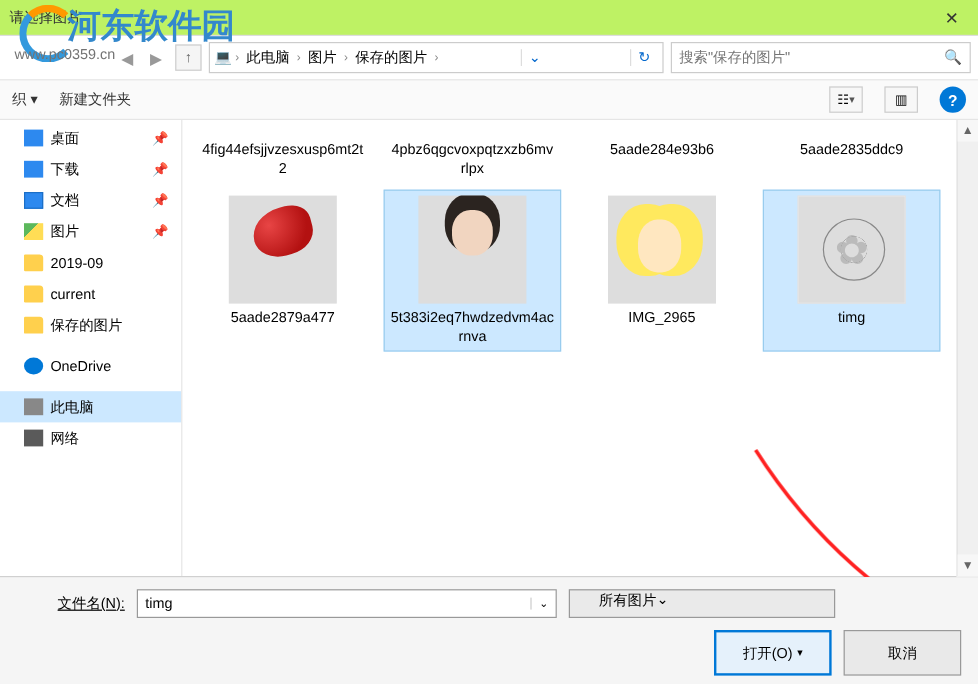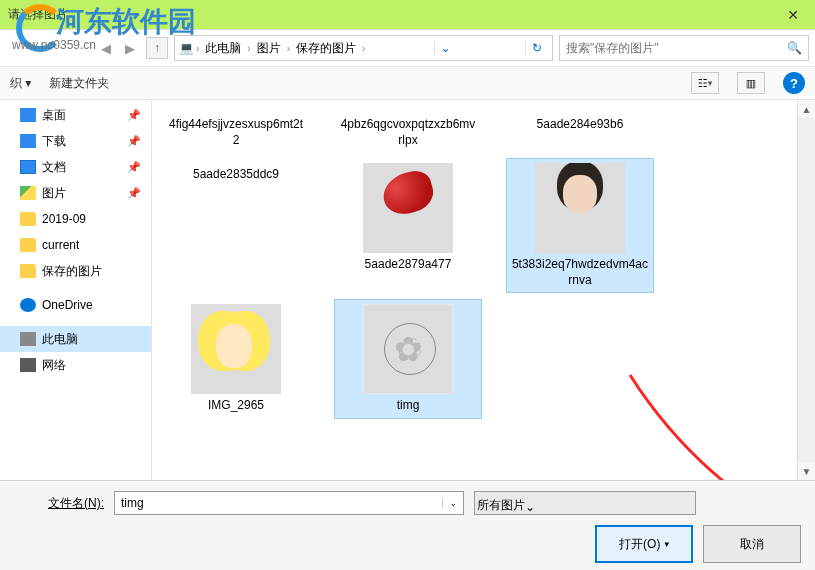--- a/index.html
+++ b/index.html
@@ -43,21 +43,21 @@
 .ic-desktop { background: #2d89ef; }
 .ic-download { background: #2d89ef; }
 .ic-doc { background: #2d89ef; border: 1px solid #1b6fc7; }
 .ic-pic { background: linear-gradient(135deg,#5cb85c 40%,#ffdd55 40%); }
 .ic-folder { background: #ffd04d; border-radius: 1px 3px 1px 1px; }
 .ic-cloud { background: #0078d7; border-radius: 50%; }
 .ic-pc { background: #888; }
 .ic-net { background: #5a5a5a; }
 
 .files { flex: 1; padding: 8px 10px; overflow: auto; position: relative; }
-.grid { display: flex; flex-wrap: wrap; gap: 6px 24px; }
+.grid { display: flex; flex-wrap: wrap; gap: 6px 10px; }
 .tile { width: 148px; display: flex; flex-direction: column; align-items: center; font-size: 12px; padding: 4px; border: 1px solid transparent; }
 .tile.selected { background: #cce8ff; border: 1px solid #99ccee; }
 .tile .thumb { width: 90px; height: 90px; background: #ddd; display: flex; align-items: center; justify-content: center; overflow: hidden; }
 .tile .name { text-align: center; margin-top: 4px; line-height: 1.3; word-break: break-all; }
 .tile.label-only { height: 44px; }
 
 .thumb-red { background: linear-gradient(to bottom,#8b0000 0%,#a01515 40%,#330000 100%); position: relative; }
 .thumb-red::after { content:""; position:absolute; left:20px; top:10px; width:50px; height:40px; background: radial-gradient(circle at 30% 30%, #e84545 0%, #b31111 70%); border-radius: 60% 40% 50% 50%; transform: rotate(-15deg); }
 .thumb-child { background: linear-gradient(to bottom, #e8d8d0 0%, #f3e5dd 30%, #e8bfc8 60%, #d9a5b5 100%); position: relative; }
 .thumb-child::after { content:""; position:absolute; left: 28px; top: 12px; width: 34px; height: 38px; background: #f1d5c0; border-radius: 45%; box-shadow: 0 -8px 0 6px #2b2420; }
@@ -73,21 +73,21 @@
 .thumb-flower::before { content:"✿"; position:absolute; left:30px; top:24px; font-size:34px; color:#bbb; }
 
 .arrow { position: absolute; left: 468px; top: 265px; width: 220px; height: 190px; pointer-events: none; z-index: 50; }
 
 .footer { border-top: 1px solid #d0d0d0; padding: 10px 14px 14px; background: #f5f5f5; }
 .fn-row { display: flex; align-items: center; gap: 10px; margin-bottom: 10px; }
 .fn-label { font-size: 12px; min-width: 90px; text-align: right; text-decoration: underline; }
 .fn-combo { flex: 0 0 350px; height: 24px; border: 1px solid #999; background:#fff; display:flex; align-items:center; padding:0 6px; font-size:12px; }
 .fn-combo .val { flex: 1; }
 .fn-combo .dd { border-left: 1px solid #ccc; padding-left: 6px; font-size: 9px; }
-.ft-combo { flex: 0 0 222px; height: 24px; border: 1px solid #999; background:#eaeaea; display:flex; align-items:flex-end; padding:0 2px; font-size:12px; }
+.ft-combo { flex: 0 0 222px; height: 24px; border: 1px solid #999; background:#eaeaea; display:flex; align-items:flex-start; padding:0 24px; font-size:12px; }
 .btn-row { display: flex; justify-content: flex-end; gap: 10px; }
 .btn { width: 98px; height: 38px; border: 1px solid #999; background:#e9e9e9; font-size: 12px; display:flex; align-items:center; justify-content:center; gap:4px; }
 .btn.primary { border: 2px solid #0078d7; background:#e5f1fb; }
 .btn .dd { font-size: 9px; }
 
 .vscroll { position:absolute; right:0; top:100px; bottom:90px; width:18px; background:#f0f0f0; border-left:1px solid #ddd; }
 .vscroll .up,.vscroll .down { height:18px; display:flex; align-items:center; justify-content:center; font-size:10px; color:#666; background:#f7f7f7; }
 .vscroll .down { position:absolute; bottom:0; width:100%; }
 </style>
 </head>

